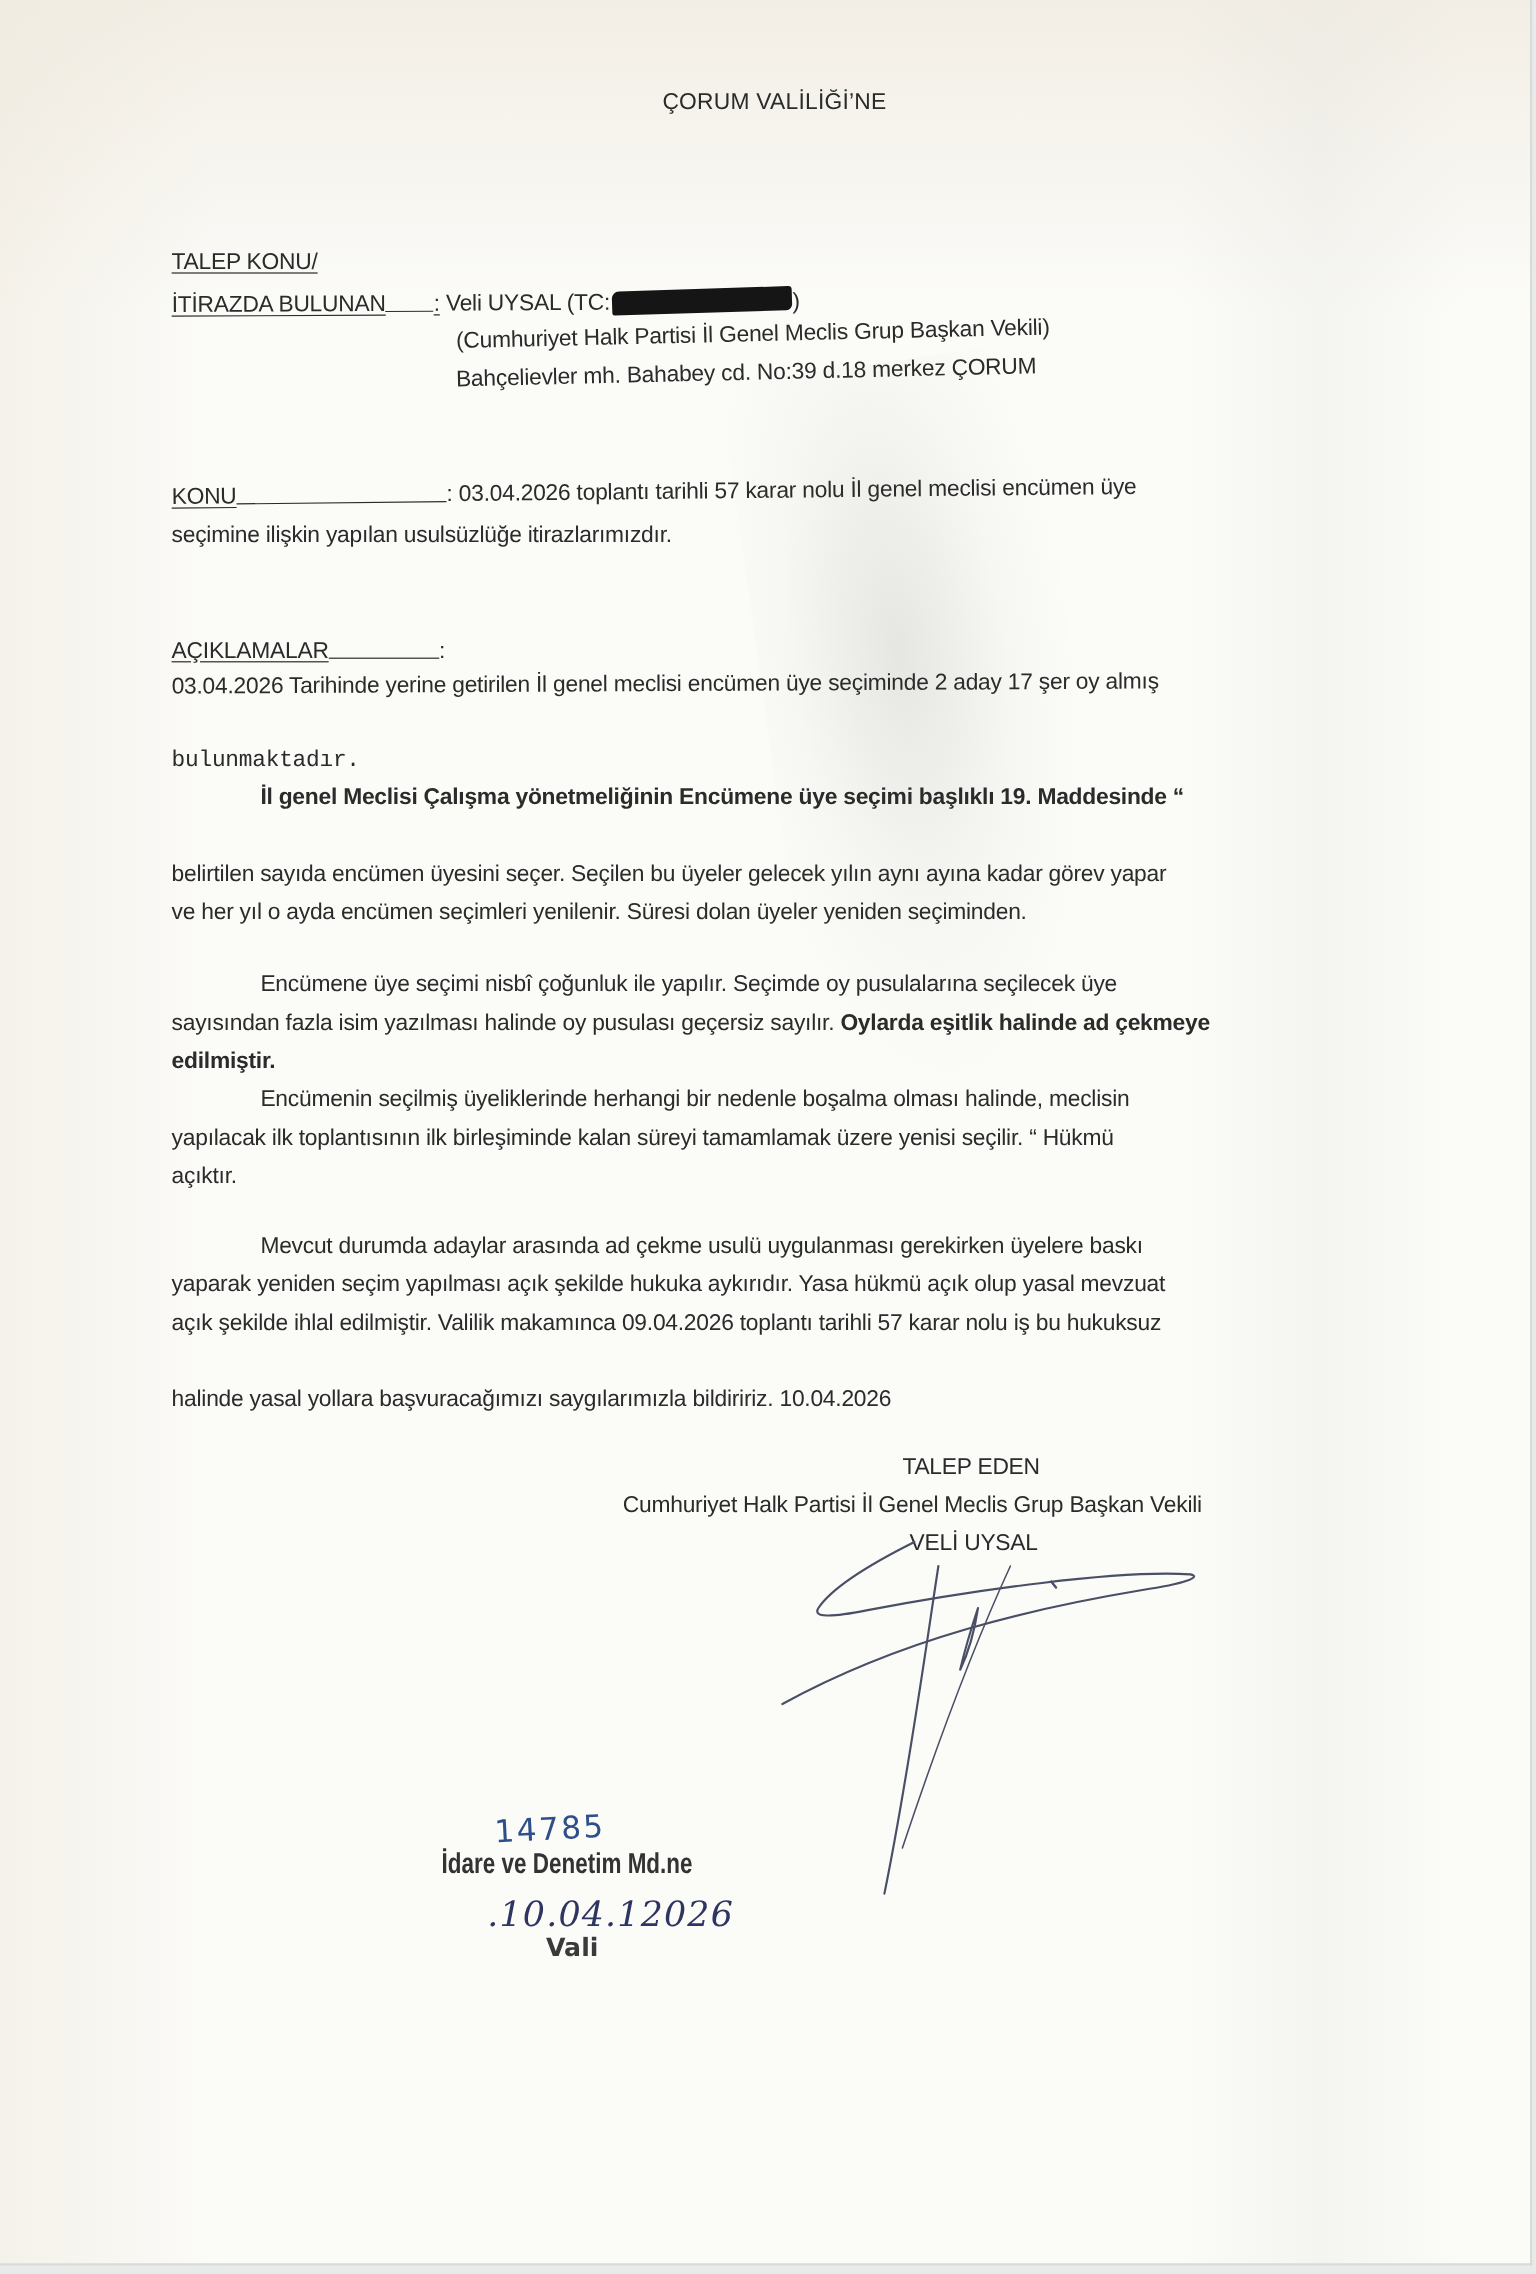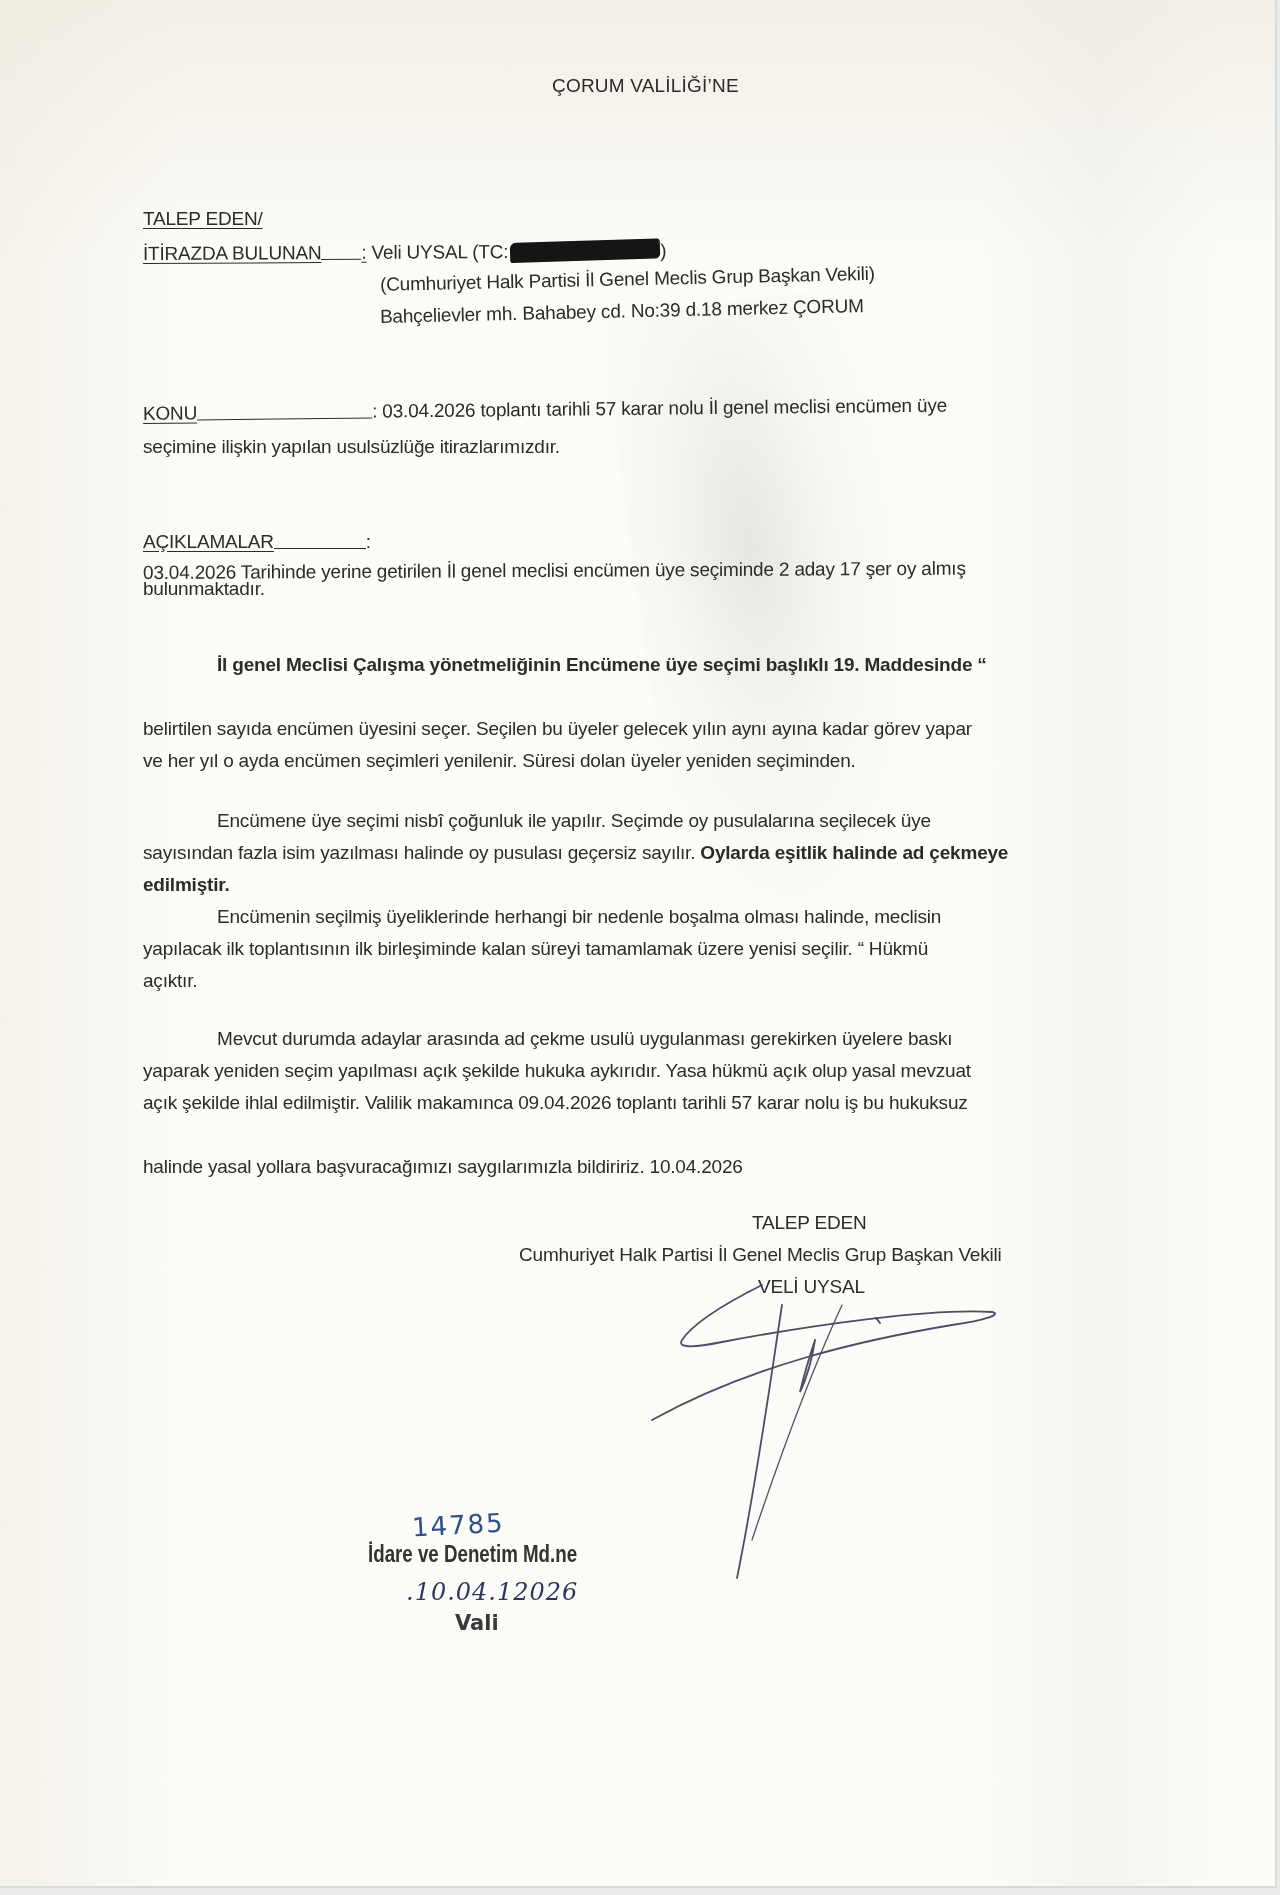--- a/index.html
+++ b/index.html
@@ -100,21 +100,21 @@
       transform-origin: left center;
       font-weight: bold;
       font-family: "Liberation Sans", sans-serif;
       white-space: nowrap;
     }
     .stamp-date {
       position: absolute; left: 394px; top: 1578px;
       font-family: "DejaVu Serif", serif;
       font-style: italic;
       color: #2e3560;
-      font-size: 24px;
+      font-size: 29px;
       letter-spacing: 1px;
       white-space: nowrap;
     }
     .stamp-vali {
       position: absolute; left: 443px; top: 1611px;
       font-size: 21px;
       font-weight: bold;
       color: #3a3a3a;
       font-family: "DejaVu Sans", sans-serif;
     }
@@ -129,38 +129,38 @@
 <div class="page">
   <div class="shade-top"></div>
   <div class="shade-left"></div>
   <div class="crease"></div>
   <div class="crease2"></div>
 
   <div class="doc">
 
     <div class="line title">ÇORUM VALİLİĞİ’NE</div>
 
-    <div class="line u" style="left:131px; top:208px;">TALEP EDEN/</div>
+    <div class="line u" style="left:131px; top:208px;">TALEP KONU/</div>
     <div class="line tilt-d" style="left:131px; top:242px;">
       <span class="u">İTİRAZDA BULUNAN</span><span class="underline-fill" style="width:40px;"></span><span class="u">:</span>
       <span>Veli UYSAL (TC:</span><span class="redact"></span><span>)</span>
     </div>
     <div class="line tilt-a" style="left:368px; top:274px;">(Cumhuriyet Halk Partisi  İl Genel Meclis Grup Başkan Vekili)</div>
     <div class="line tilt-a" style="left:368px; top:306px;">Bahçelievler mh. Bahabey cd. No:39 d.18 merkez ÇORUM</div>
 
     <div class="line tilt-c" style="left:131px; top:402px;">
       <span class="u">KONU</span><span class="underline-fill" style="width:175px;"></span><span>:</span><span> 03.04.2026 toplantı tarihli 57 karar nolu İl genel meclisi encümen üye</span>
     </div>
     <div class="line" style="left:131px; top:436px;">seçimine ilişkin yapılan usulsüzlüğe itirazlarımızdır.</div>
 
     <div class="line" style="left:131px; top:530px;">
       <span class="u">AÇIKLAMALAR</span><span class="underline-fill" style="width:92px;"></span><span>:</span>
     </div>
     <div class="line tilt-d" style="left:131px; top:562px;">03.04.2026 Tarihinde yerine getirilen İl genel meclisi encümen üye seçiminde 2 aday 17 şer oy almış</div>
-    <div class="line" style="left:131px; top:578px;">bulunmaktadır.</div>
+    <div class="line" style="left:131px; top:622px;font-family:Liberation Mono, monospace;">bulunmaktadır.</div>
 
     <div class="line b" style="left:205px; top:654px;">İl genel Meclisi Çalışma yönetmeliğinin  Encümene üye seçimi başlıklı 19. Maddesinde “</div>
     <div class="line" style="left:131px; top:718px;">belirtilen sayıda encümen üyesini seçer. Seçilen bu üyeler gelecek yılın aynı ayına kadar görev yapar</div>
     <div class="line" style="left:131px; top:750px;">ve her yıl o ayda encümen seçimleri yenilenir. Süresi dolan üyeler yeniden seçiminden.</div>
 
     <div class="line" style="left:205px; top:810px;">Encümene üye seçimi nisbî çoğunluk ile yapılır. Seçimde oy pusulalarına seçilecek üye</div>
     <div class="line" style="left:131px; top:842px;">
       <span>sayısından fazla isim yazılması halinde oy pusulası geçersiz sayılır. </span><span class="b">Oylarda eşitlik halinde ad çekmeye</span>
     </div>
     <div class="line b" style="left:131px; top:874px;">edilmiştir.</div>

